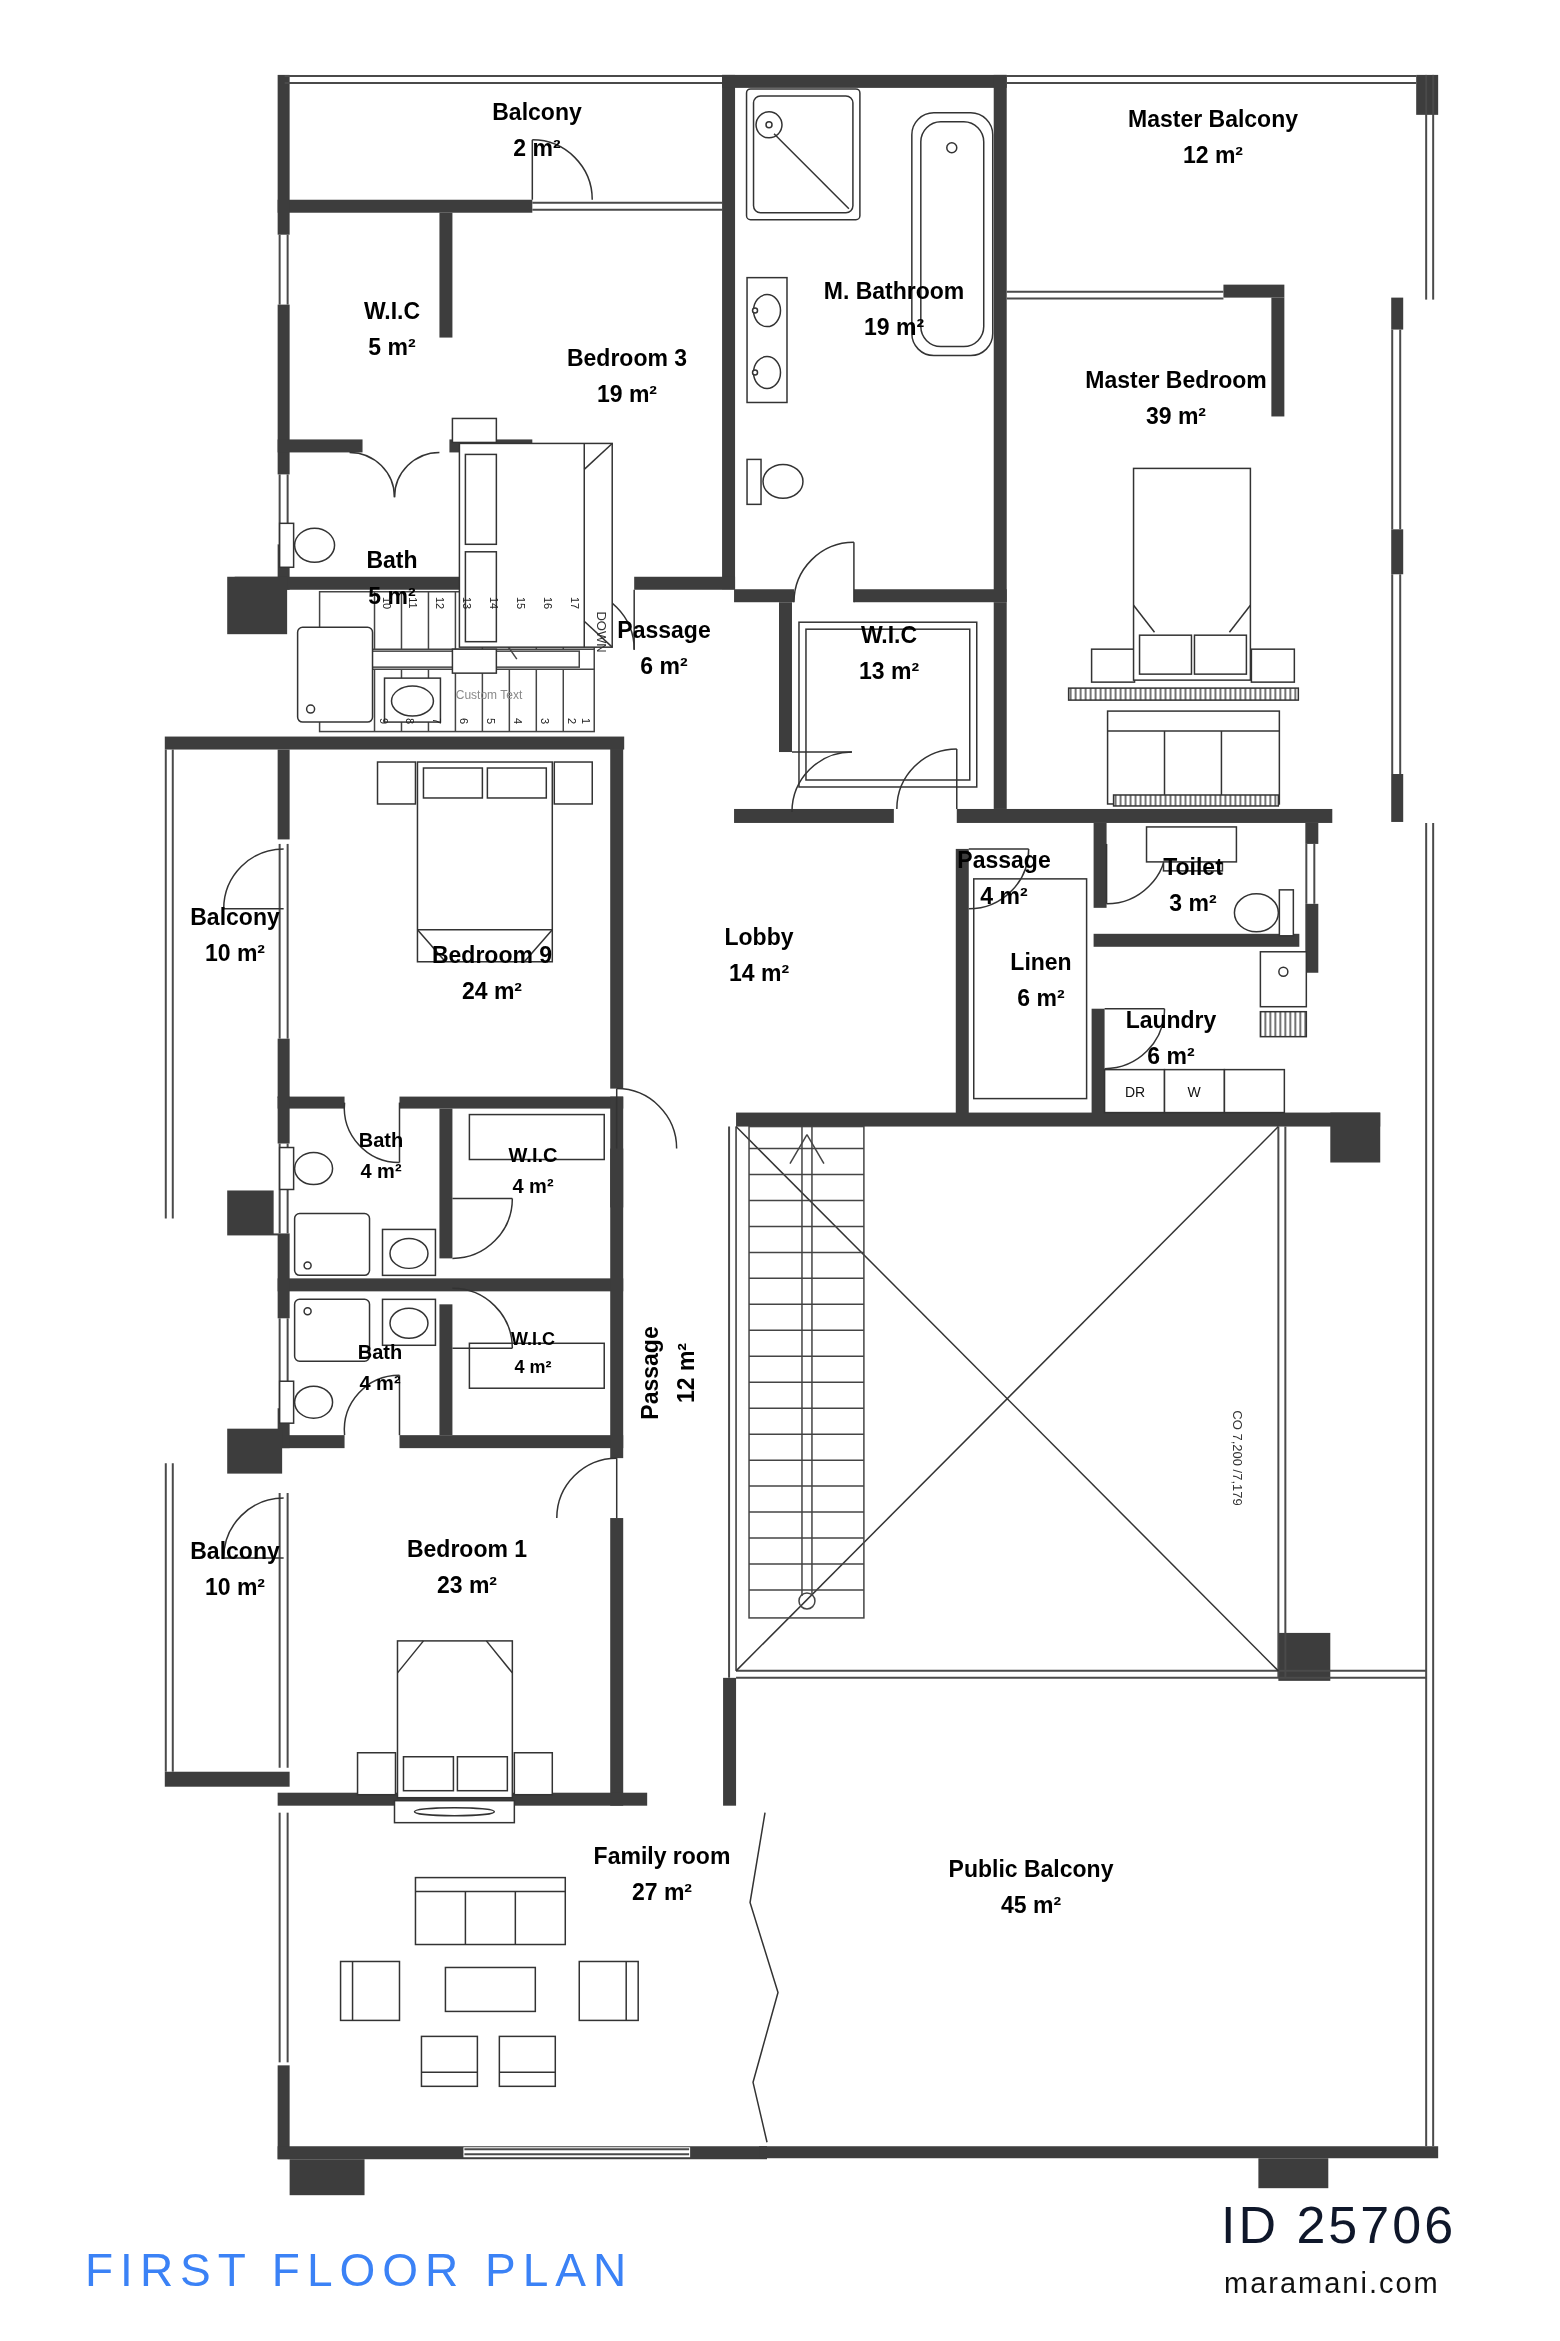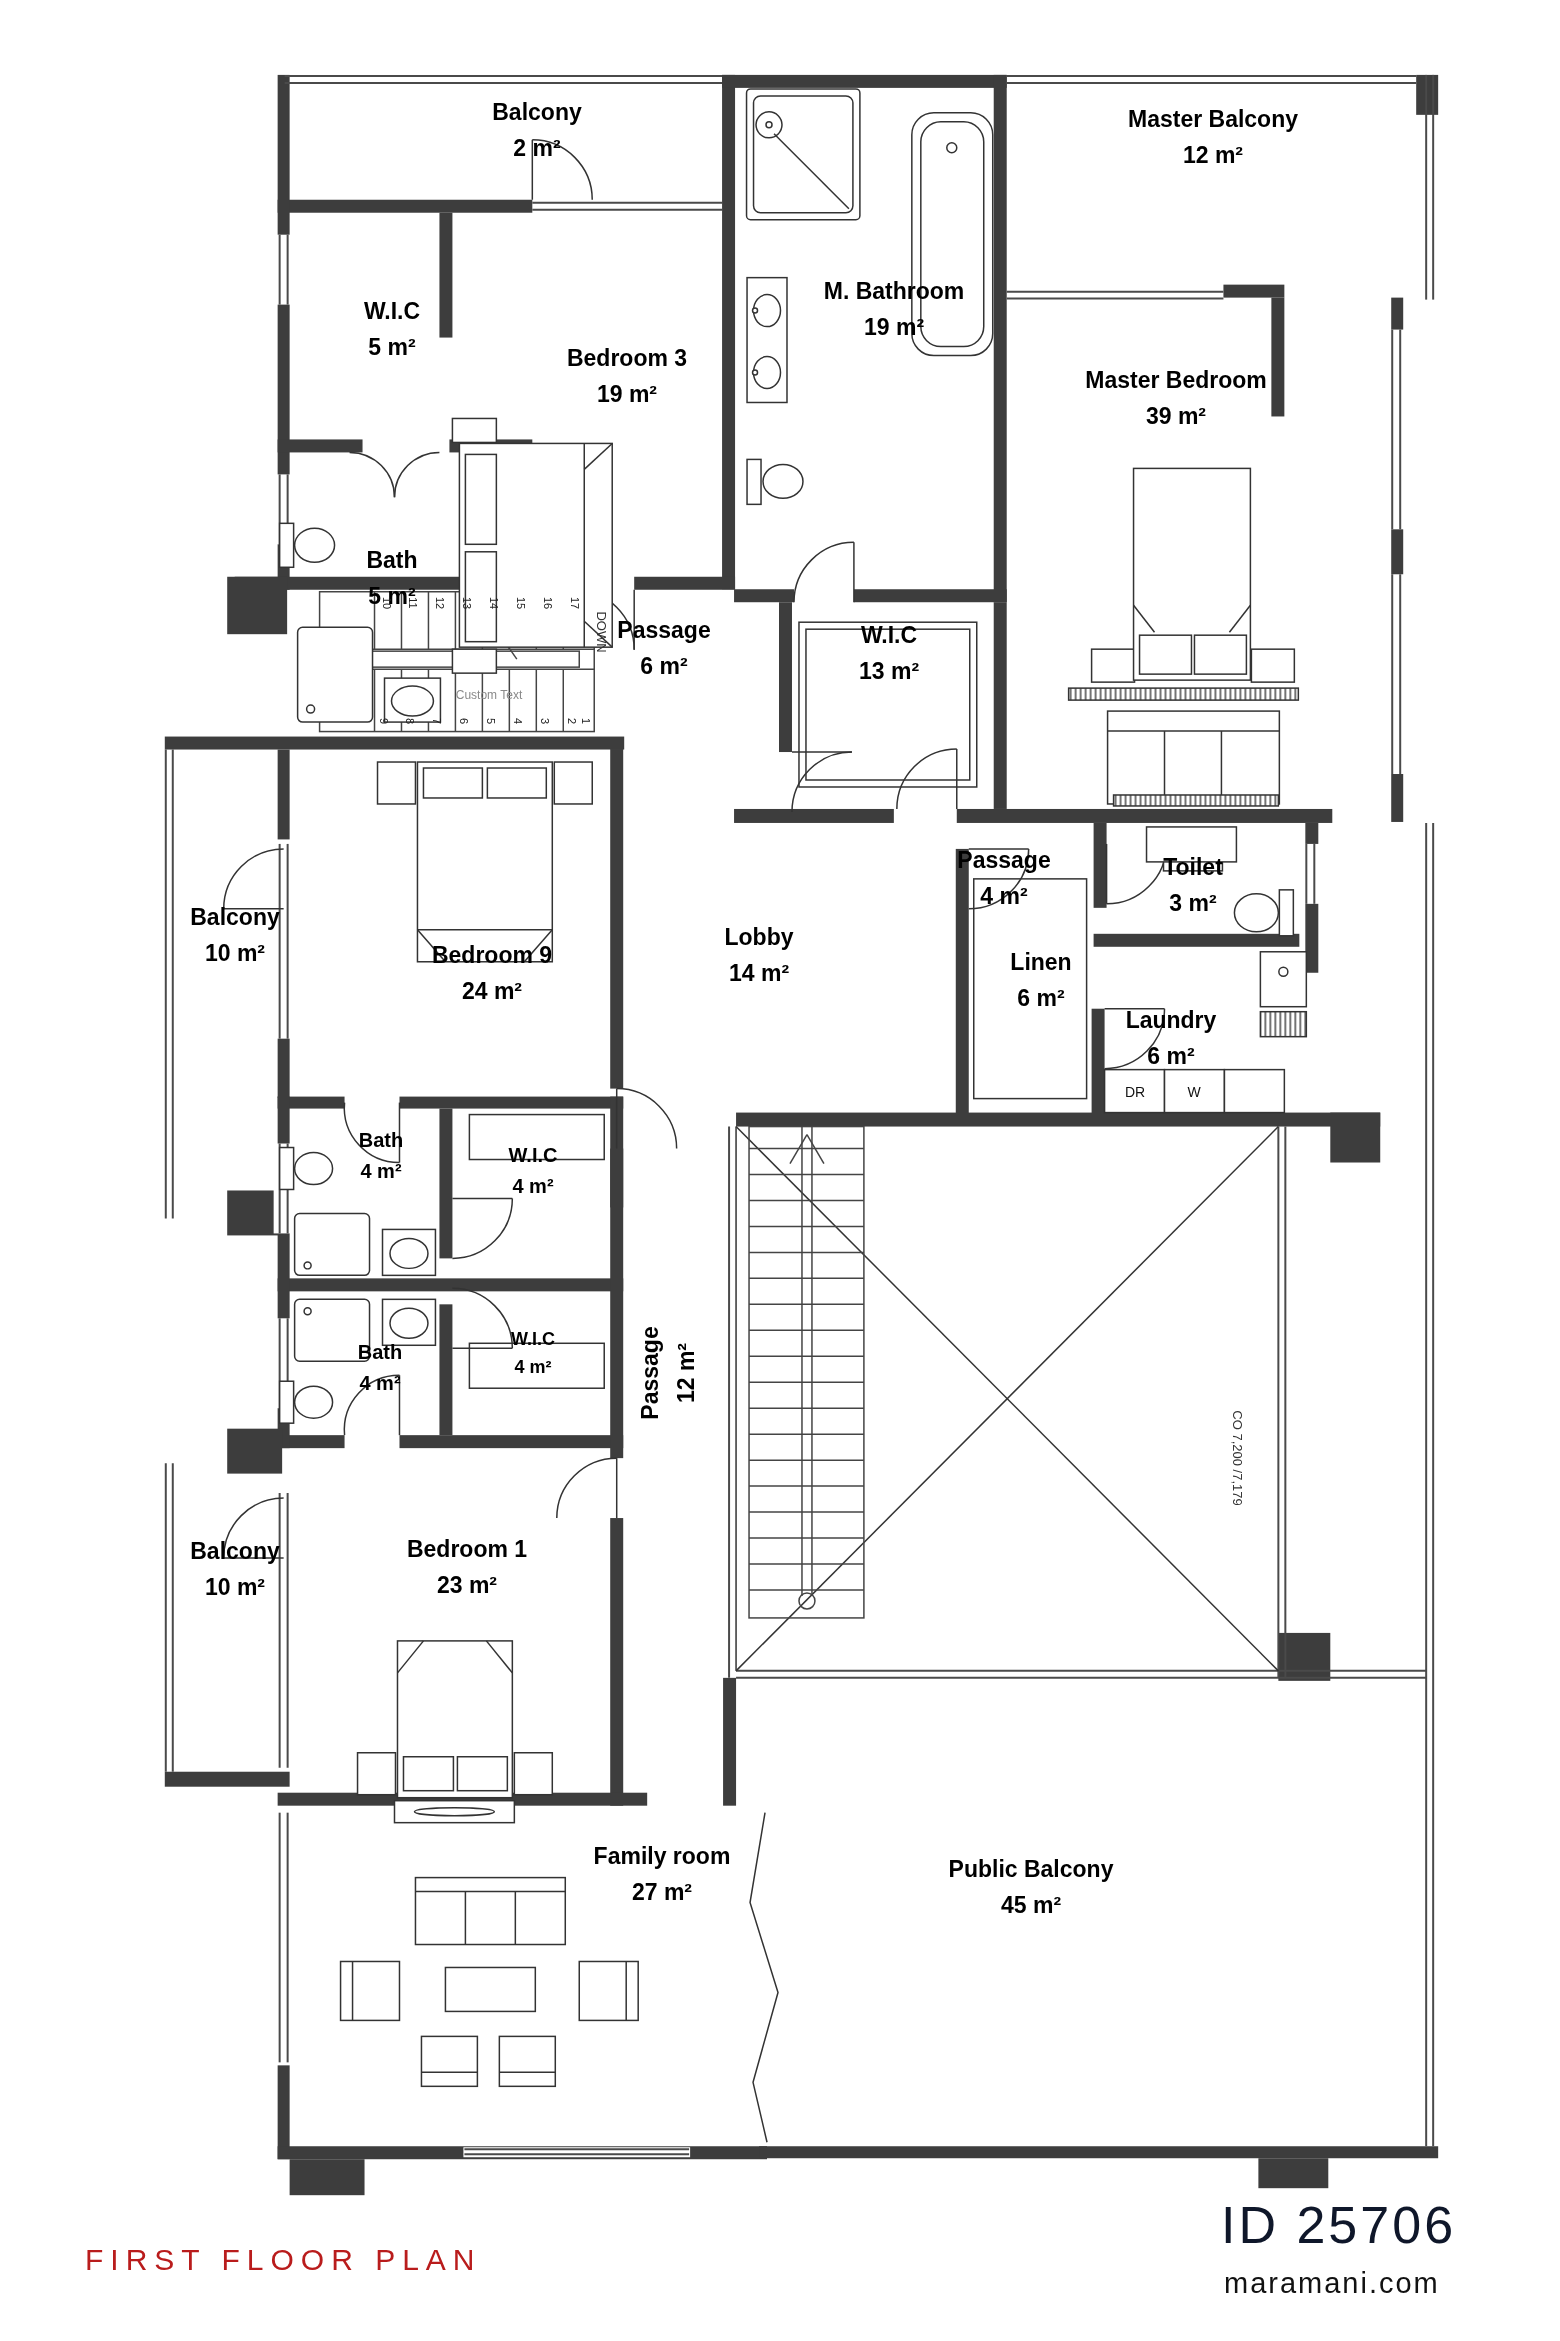--- a/index.html
+++ b/index.html
@@ -8,21 +8,21 @@
   .plan-svg{position:absolute;left:0;top:0;}
   .rlabel{position:absolute;transform:translate(-50%,-50%);text-align:center;
           font-weight:bold;font-size:23px;line-height:1.55;color:#000;white-space:nowrap;}
   .rlabel.sm{font-size:20px;}
   .rlabel.xs{font-size:18px;}
   .rlabel.vert{transform:translate(-50%,-50%) rotate(-90deg);}
   .stnum{position:absolute;font-size:11px;color:#222;transform:rotate(90deg);transform-origin:center;}
   .tinyv{position:absolute;font-size:13px;color:#333;transform:translate(-50%,-50%) rotate(90deg);white-space:nowrap;}
   .custom-text{position:absolute;font-size:12px;color:#8a8a8a;transform:translate(-50%,-50%);white-space:nowrap;padding-left:28px;}
   .appl{position:absolute;font-size:14px;color:#111;transform:translate(-50%,-50%);}
-  .title{position:absolute;left:85px;top:2243px;font-size:30px;letter-spacing:7px;color:#b91c1c;
+  .title{position:absolute;left:85px;top:2243px;font-size:46px;letter-spacing:7px;color:#3b82f6;
          font-stretch:condensed;font-weight:400;}
   .plan-id{position:absolute;left:1221px;top:2195px;font-size:52px;letter-spacing:3px;color:#0f172a;}
   .website{position:absolute;left:1224px;top:2267px;font-size:29px;letter-spacing:2px;color:#111;}
 </style>
 </head>
 <body>
 
 <div class="page">
 
 <svg class="plan-svg" width="1561" height="2342" viewBox="0 0 3126 4690">

